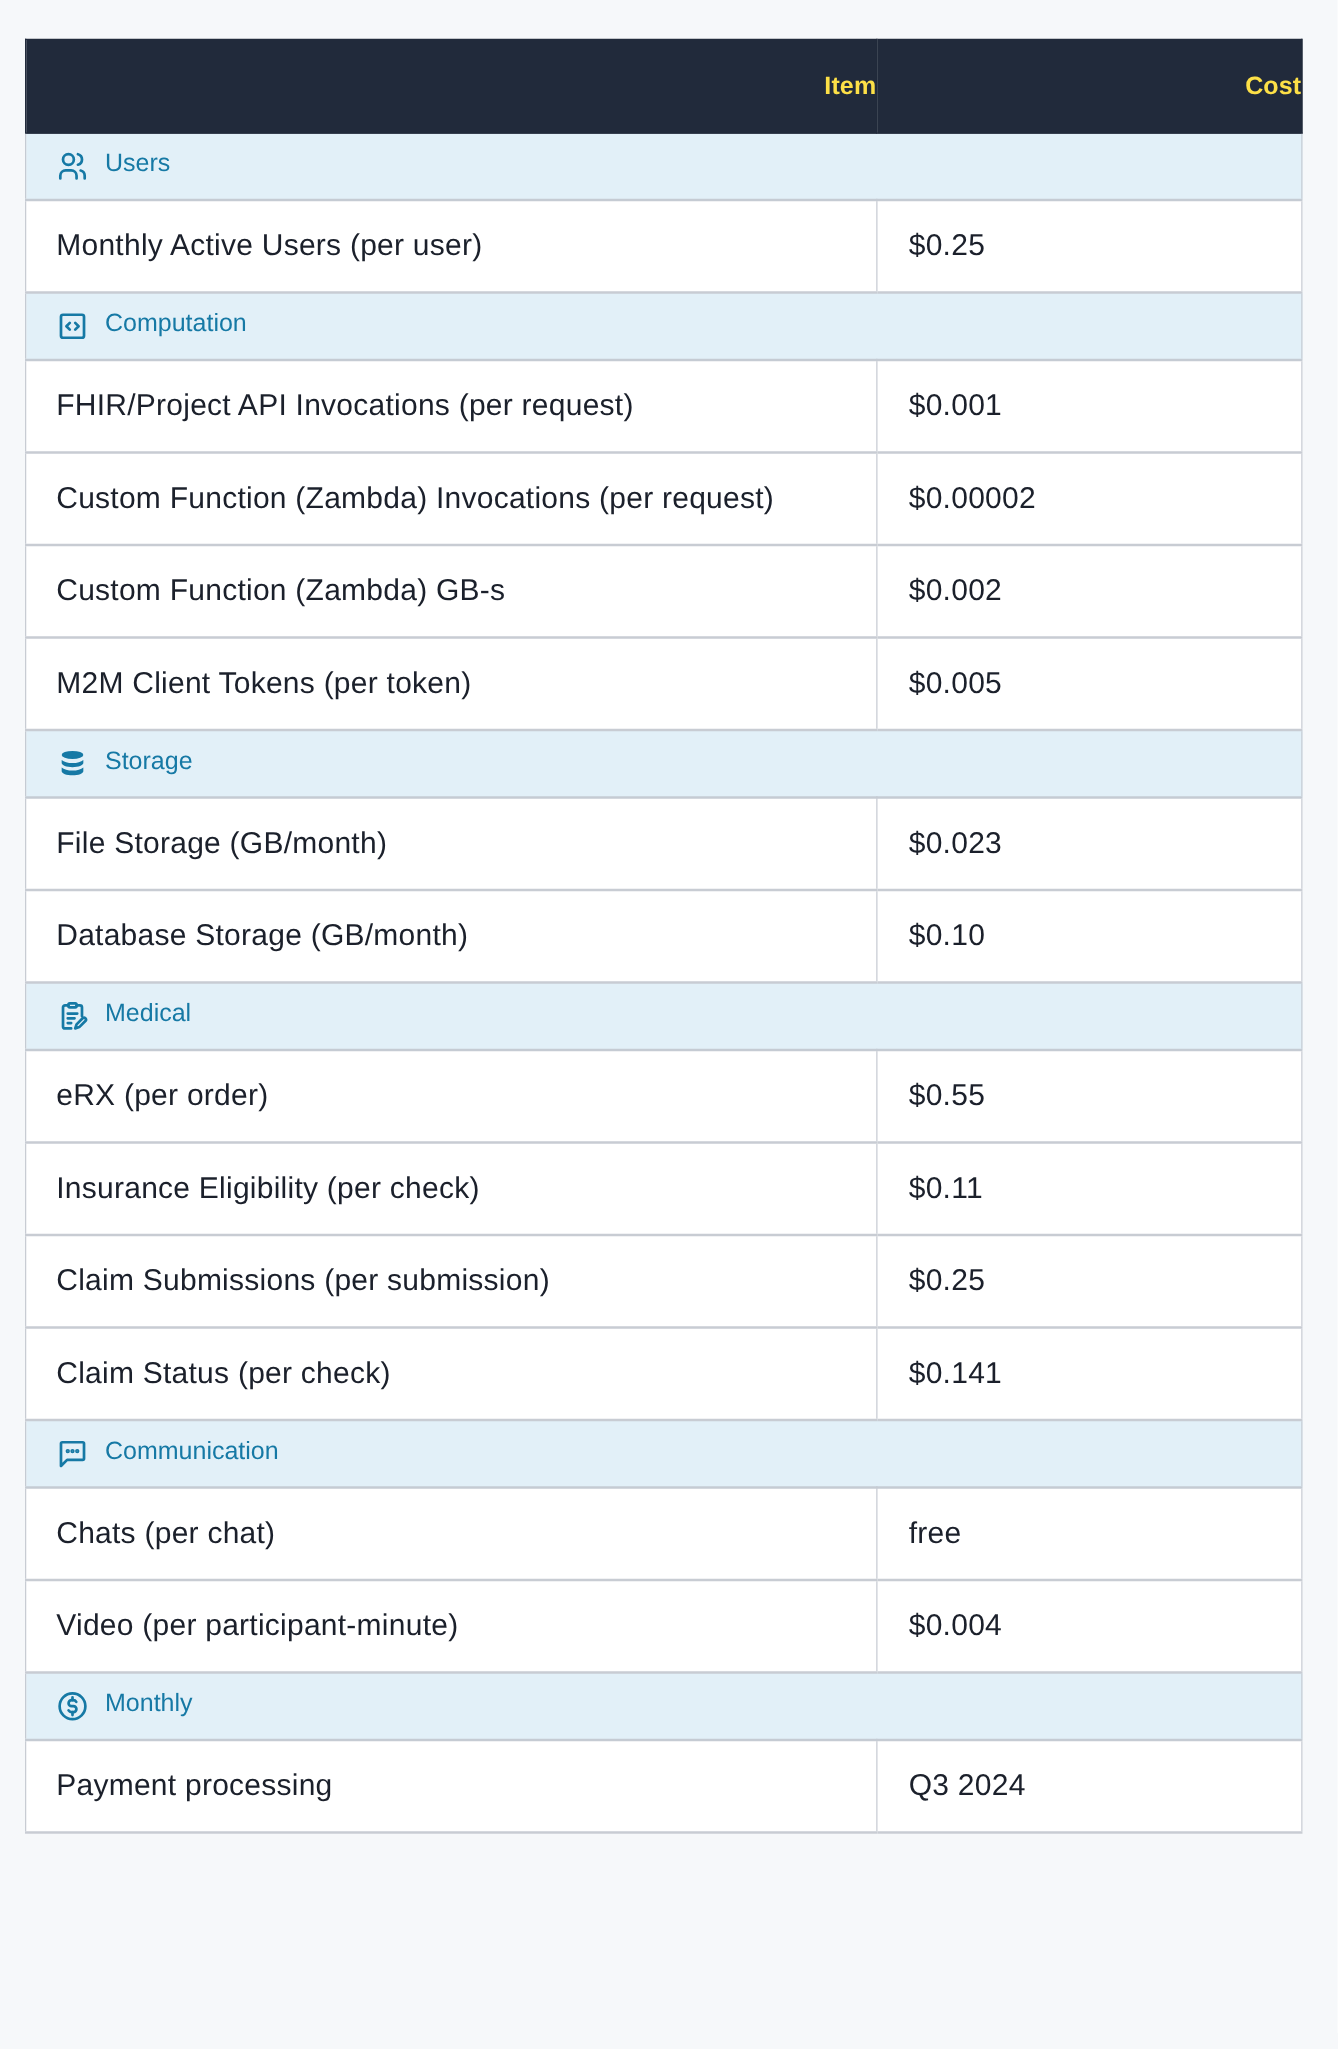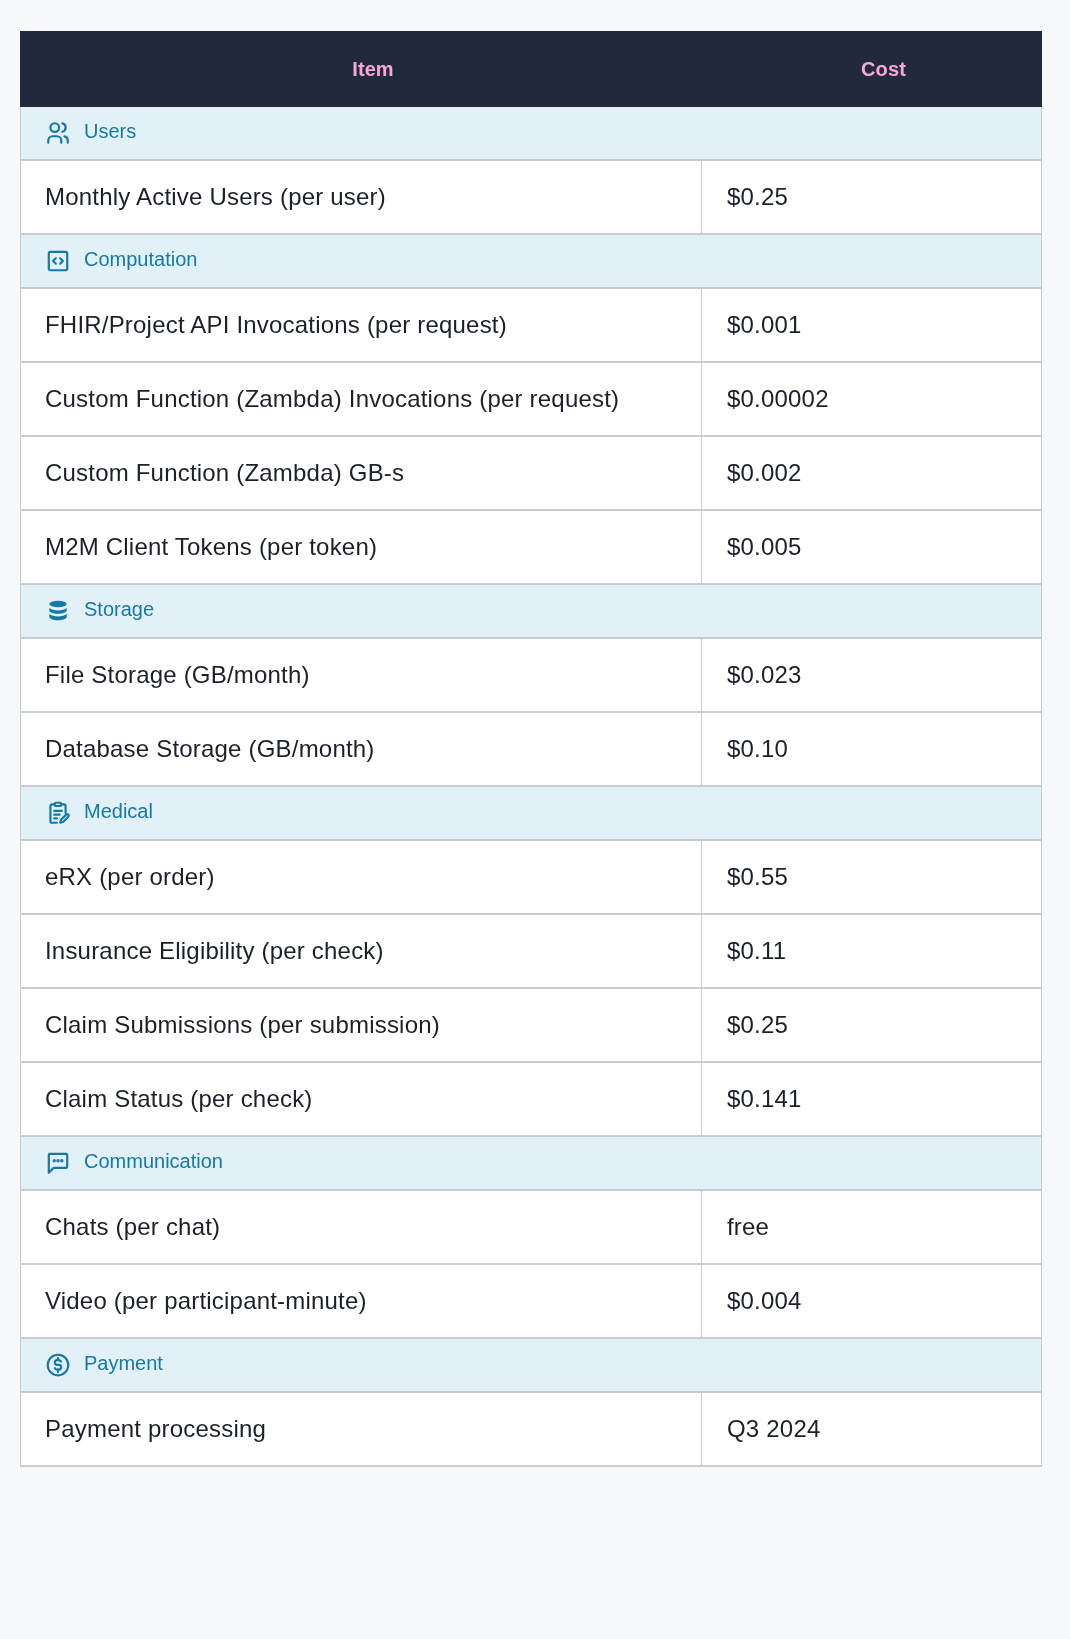--- a/index.html
+++ b/index.html
@@ -17,24 +17,24 @@
     top: 31px;
     width: 1021px;
     border-collapse: collapse;
     background: #ffffff;
     table-layout: fixed;
   }
   .pricing-table col.c-item { width: 681px; }
   .pricing-table col.c-cost { width: 340px; }
   thead th {
     background: #212a3b;
-    color: #f9a8d4;
+    color: #fde047;
     font-weight: bold;
     font-size: 20px;
-    text-align: center;
+    text-align: right;
     height: 74px;
     padding: 0 0 0 24px;
     border: 1px solid #212a3b;
     letter-spacing: 0.1px;
   }
   tr.category td {
     background: #e2f0f8;
     color: #1679a5;
     font-size: 20px;
     height: 52px;
@@ -216,21 +216,21 @@
     <tr class="category">
       <td colspan="2">
           <div class="cat-inner">
         <span class="cat-icon">
           <svg viewBox="0 0 24 24" fill="none" stroke="#1679a5" stroke-width="2" stroke-linecap="round" stroke-linejoin="round">
                 <circle cx="12" cy="12" r="9.5"></circle>
                 <path d="M14.8 8.8A2.6 2.6 0 0 0 12.5 7.5h-1.2a2.2 2.2 0 0 0 0 4.4h1.4a2.2 2.2 0 0 1 0 4.4h-1.3a2.6 2.6 0 0 1-2.3-1.3"></path>
                 <path d="M12 5.5v2M12 16.3v2.2"></path>
               </svg>
         </span>
-        <span>Payment</span>
+        <span>Monthly</span>
       </div>
         </td>
     </tr>
     <tr class="item">
       <td>Payment processing</td>
       <td class="cost">Q3 2024</td>
     </tr>
   </tbody>
 </table>
 

